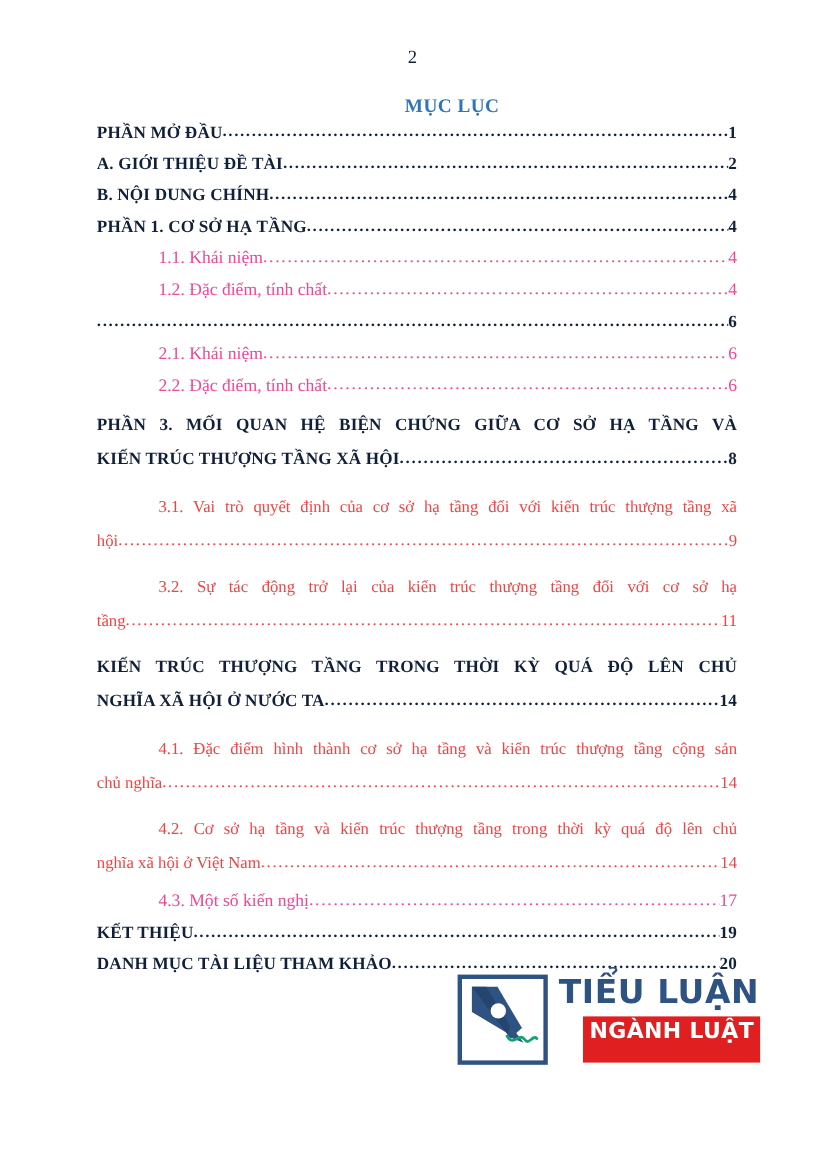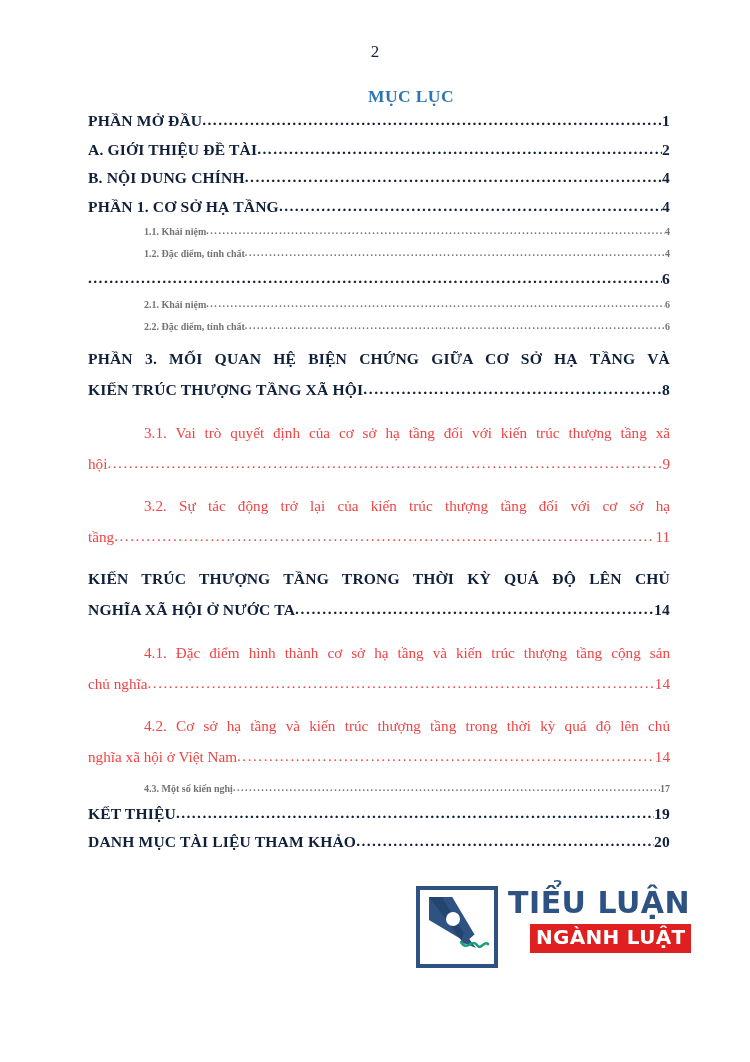--- a/index.html
+++ b/index.html
@@ -92,23 +92,23 @@
     font-weight: bold;
     font-size: 15.6px;
     letter-spacing: 0.15px;
     color: #10203a;
     margin-bottom: 10.5px;
   }
   .lvl1 .leader { letter-spacing: 1.4px; }
 
   
   .lvl2 {
-    font-weight: bold;
-    font-size: 10px;
-    color: #737373;
+    font-weight: normal;
+    font-size: 16px;
+    color: #ec4899;
     margin-bottom: 11px;
     padding-left: 56px;
   }
 
   
   .wrap {
     font-size: 15.2px;
     color: #ef4444;
     margin-bottom: 11px;
     line-height: 31px;
@@ -180,21 +180,21 @@
   .logo-badge {
     margin-top: 4px;
     margin-left: 22px;
     background: #e02020;
     color: #ffffff;
     font-family: "DejaVu Sans", "Liberation Sans", sans-serif;
     font-weight: bold;
     font-size: 20px;
     line-height: 25px;
     letter-spacing: 0.3px;
-    padding: 1px 6px 3px 6px;
+    padding: 1px 6px 16px 6px;
     display: inline-block;
     white-space: nowrap;
   }
 </style>
 </head>
 <body>
 
 <div class="page">
 
   <div class="page-number">2</div>

